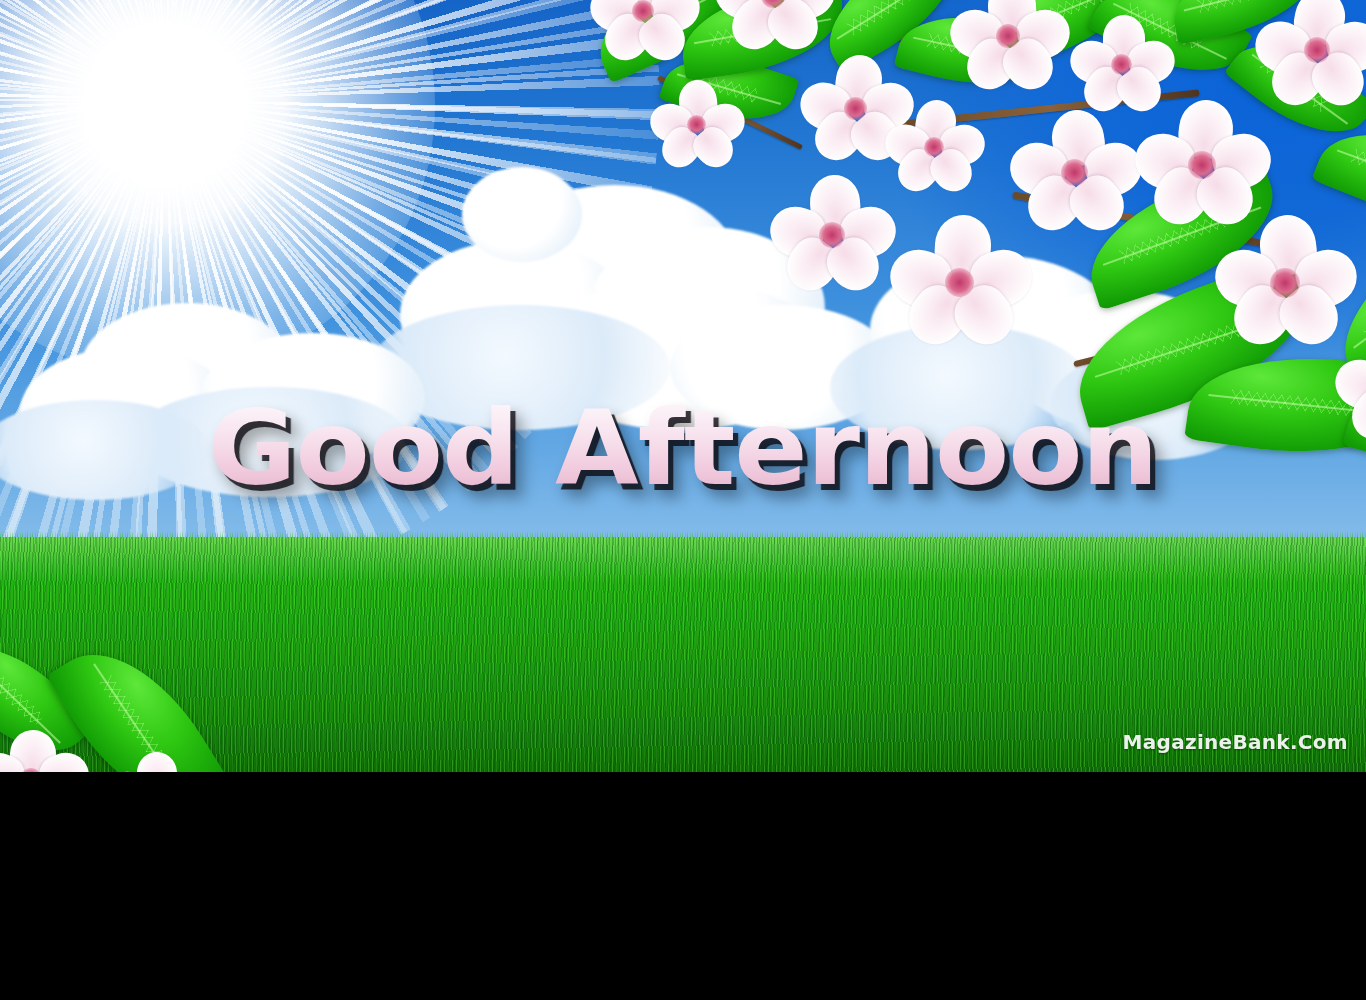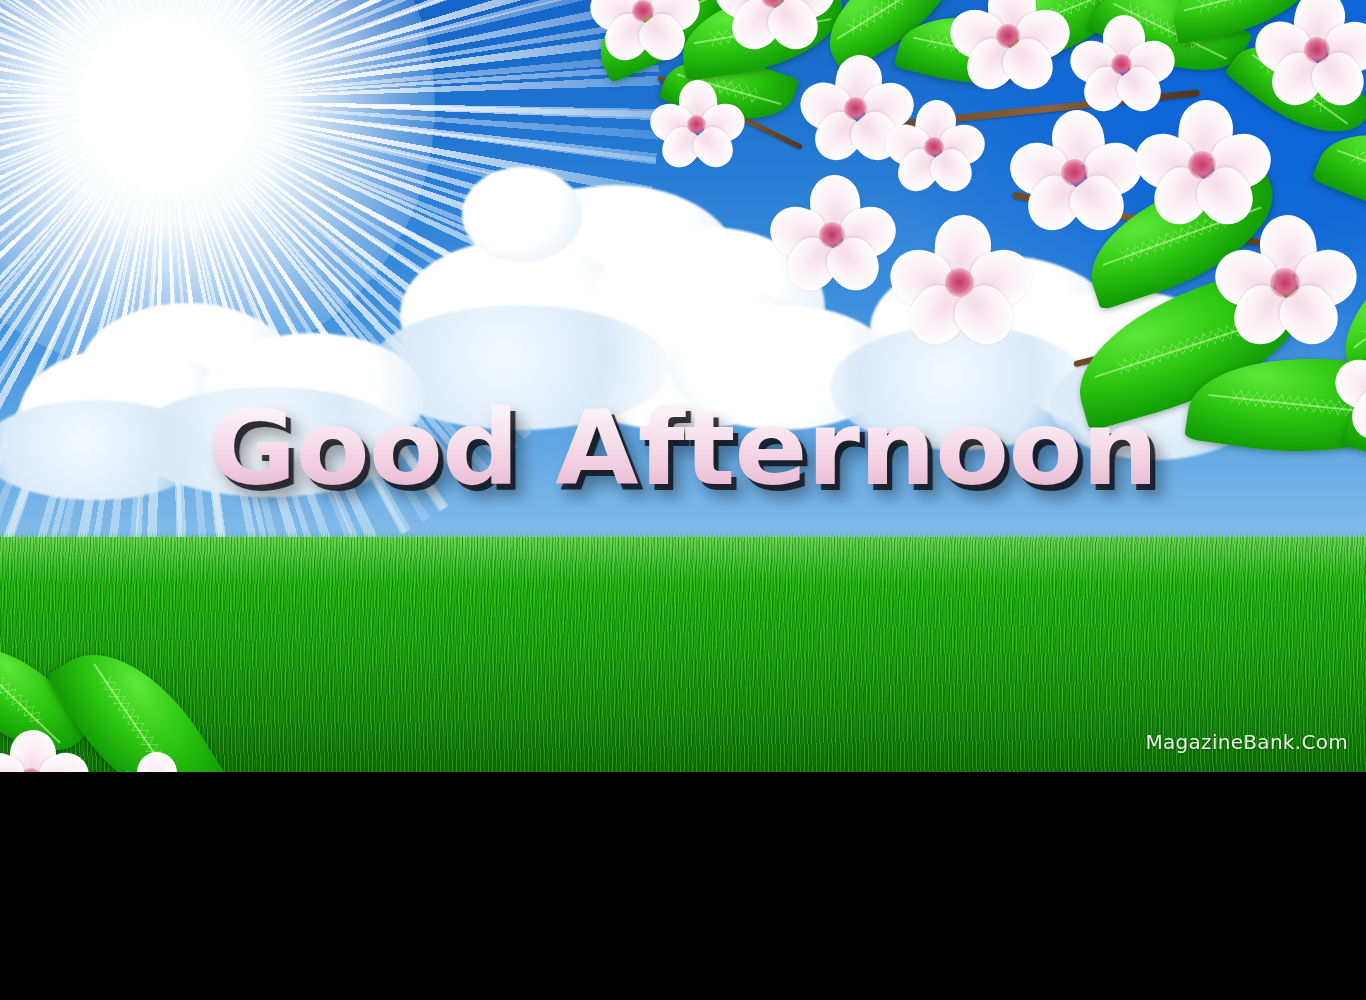--- a/index.html
+++ b/index.html
@@ -197,21 +197,21 @@
     background-clip:text;
     color:transparent;
     filter:drop-shadow(5px 6px 0px rgba(10,8,14,.78)) drop-shadow(7px 9px 7px rgba(0,0,0,.35));
     transform:scaleX(1.04);
   }
 
   
   #watermark{
     position:absolute; right:18px; bottom:18px;
     font-family:"DejaVu Sans", sans-serif;
-    font-size:20px; font-weight:400;
+    font-size:20px; font-weight:700;
     color:rgba(255,255,255,.92);
     letter-spacing:.3px;
     text-shadow:0 1px 2px rgba(0,50,0,.65);
   }
 
   
   #banner{
     position:absolute; left:0; top:772px;
     width:1366px; height:228px;
     background:#efd900;

